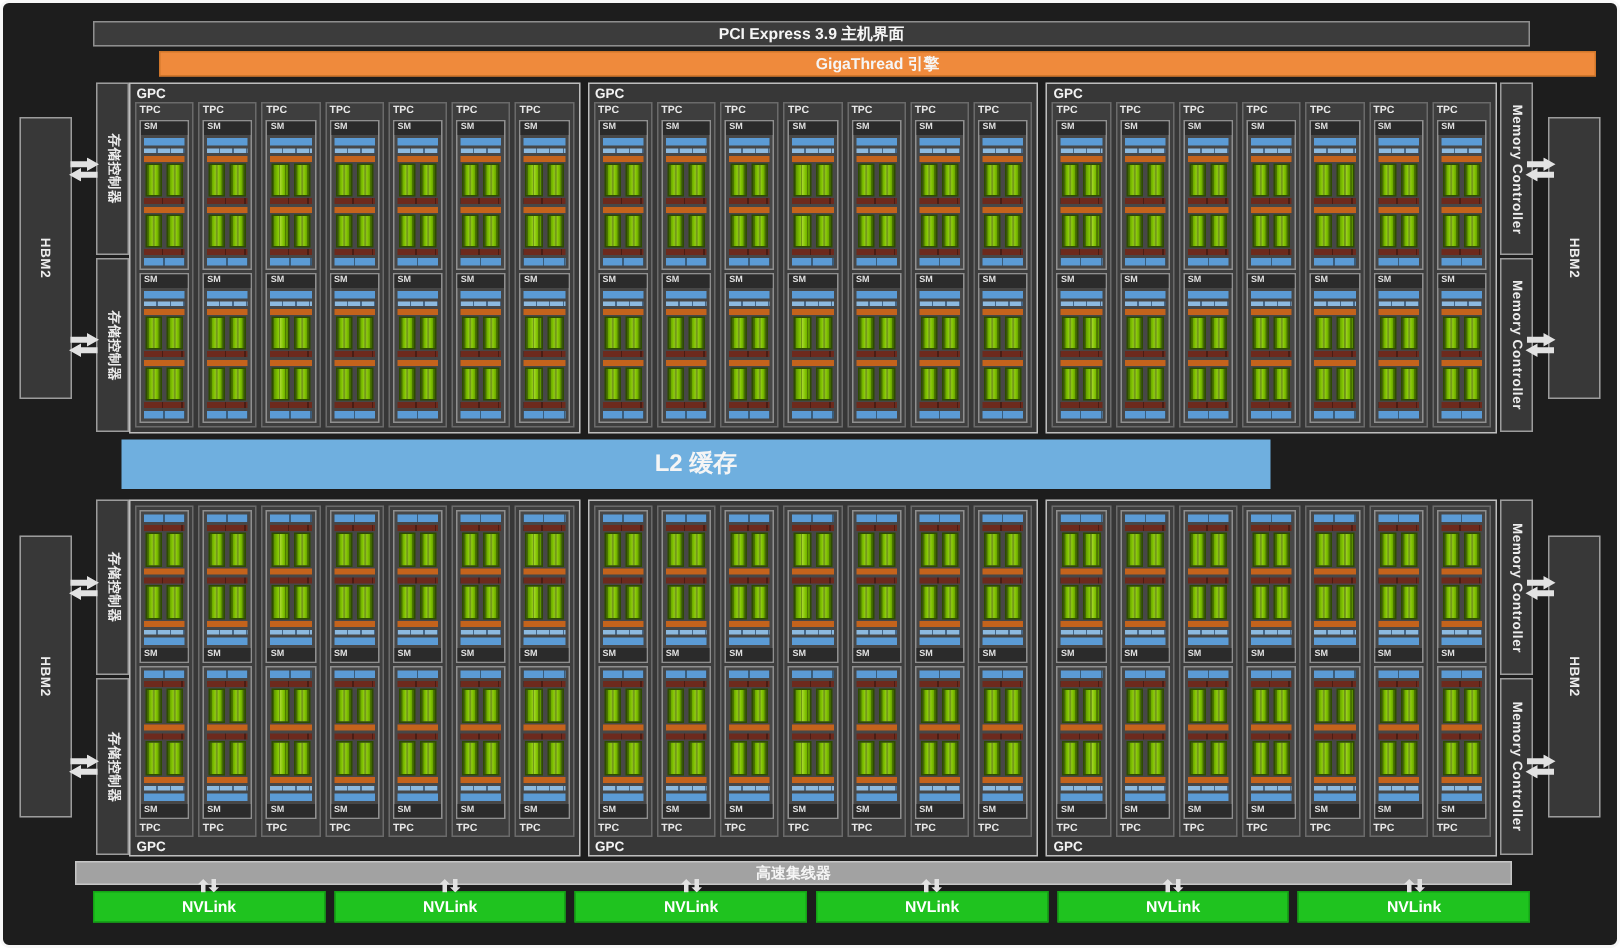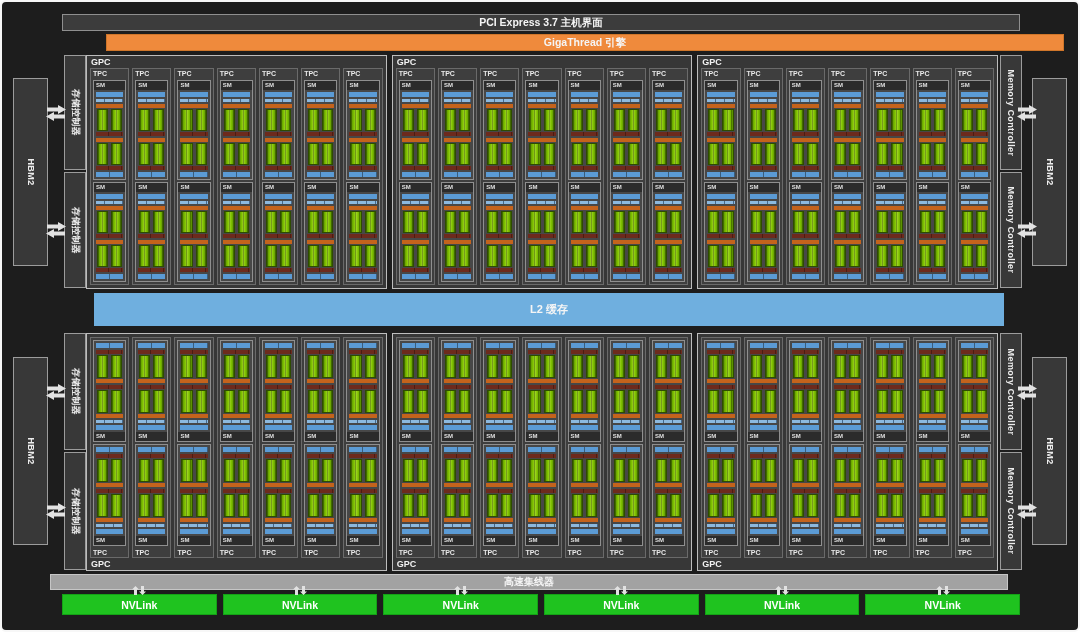--- a/index.html
+++ b/index.html
@@ -5,21 +5,21 @@
   html,body{margin:0;padding:0;background:#ffffff;font-family:"Liberation Sans",sans-serif;}
   .canvas{position:relative;width:1080px;height:632px;box-sizing:border-box;
     background:var(--canvas-bg,#1d1d1d);border:2px solid #f7f7f7;border-radius:6px;overflow:hidden;}
 
   .bar-box{position:absolute;display:flex;align-items:center;justify-content:center;
     font-weight:bold;color:#f5f5f5;box-sizing:border-box;}
   #pci{left:60px;top:12px;width:958px;height:17px;background:var(--bar-bg,#3c3c3c);
     border:1px solid var(--bar-border,#8f8f8f);font-size:10.5px;}
   #giga{left:60px;top:32px;width:958px;height:17px;background:var(--gigathread-orange,#ef8a3c);
     border:1px solid #d0762a;font-size:10.5px;margin-left:44px;}
-  #l2{left:92px;top:291px;width:910px;height:33px;background:var(--l2-blue,#6fafdf);font-size:11px;}
+  #l2{left:79px;top:291px;width:766px;height:33px;background:var(--l2-blue,#6fafdf);font-size:16px;}
   #hub{left:48px;top:572px;width:958px;height:16px;background:var(--hub-gray,#a2a2a2);
     border:1px solid #c6c6c6;font-size:10px;}
 
   #gpcTop,#gpcBottom{position:absolute;left:84px;width:912px;display:flex;gap:5px;}
   #gpcTop{top:53px;height:234px;}
   #gpcBottom{top:331px;height:238px;}
 
   .gpc{flex:1;display:flex;flex-direction:column;min-width:0;box-sizing:border-box;
     background:var(--gpc-bg,#373737);border:1px solid var(--gpc-border,#bdbdbd);padding:0 3px 3px;}
   .gpc.mirrored{flex-direction:column-reverse;padding:3px 3px 0;}
@@ -57,21 +57,21 @@
   .nvlink{flex:1;position:relative;display:flex;align-items:center;justify-content:center;box-sizing:border-box;
     background:var(--nvlink-green,#1fc31f);border:1px solid #14a316;}
   .nvlink-label{font-weight:bold;font-size:10.5px;color:#ffffff;}
   .varrow{position:absolute;top:-9px;left:50%;transform:translateX(-50%);color:var(--arrow-color,#e2e2e2);line-height:0;}
   .harrow{position:absolute;color:var(--arrow-color,#e2e2e2);line-height:0;}
 </style>
 </head>
 <body>
 
 <div class="canvas">
-  <div id="pci" class="bar-box">PCI Express 3.7 主机界面</div>
+  <div id="pci" class="bar-box">PCI Express 3.9 主机界面</div>
   <div id="giga" class="bar-box">GigaThread 引擎</div>
   <div id="gpcTop">
       <div class="gpc">
         <div class="gpc-label">GPC</div>
         <div class="tpc-row">
           <div class="tpc">
             <div class="tpc-label">TPC</div>
             <div class="sm">
               <div class="sm-label">SM</div>
               <div class="sm-body">

